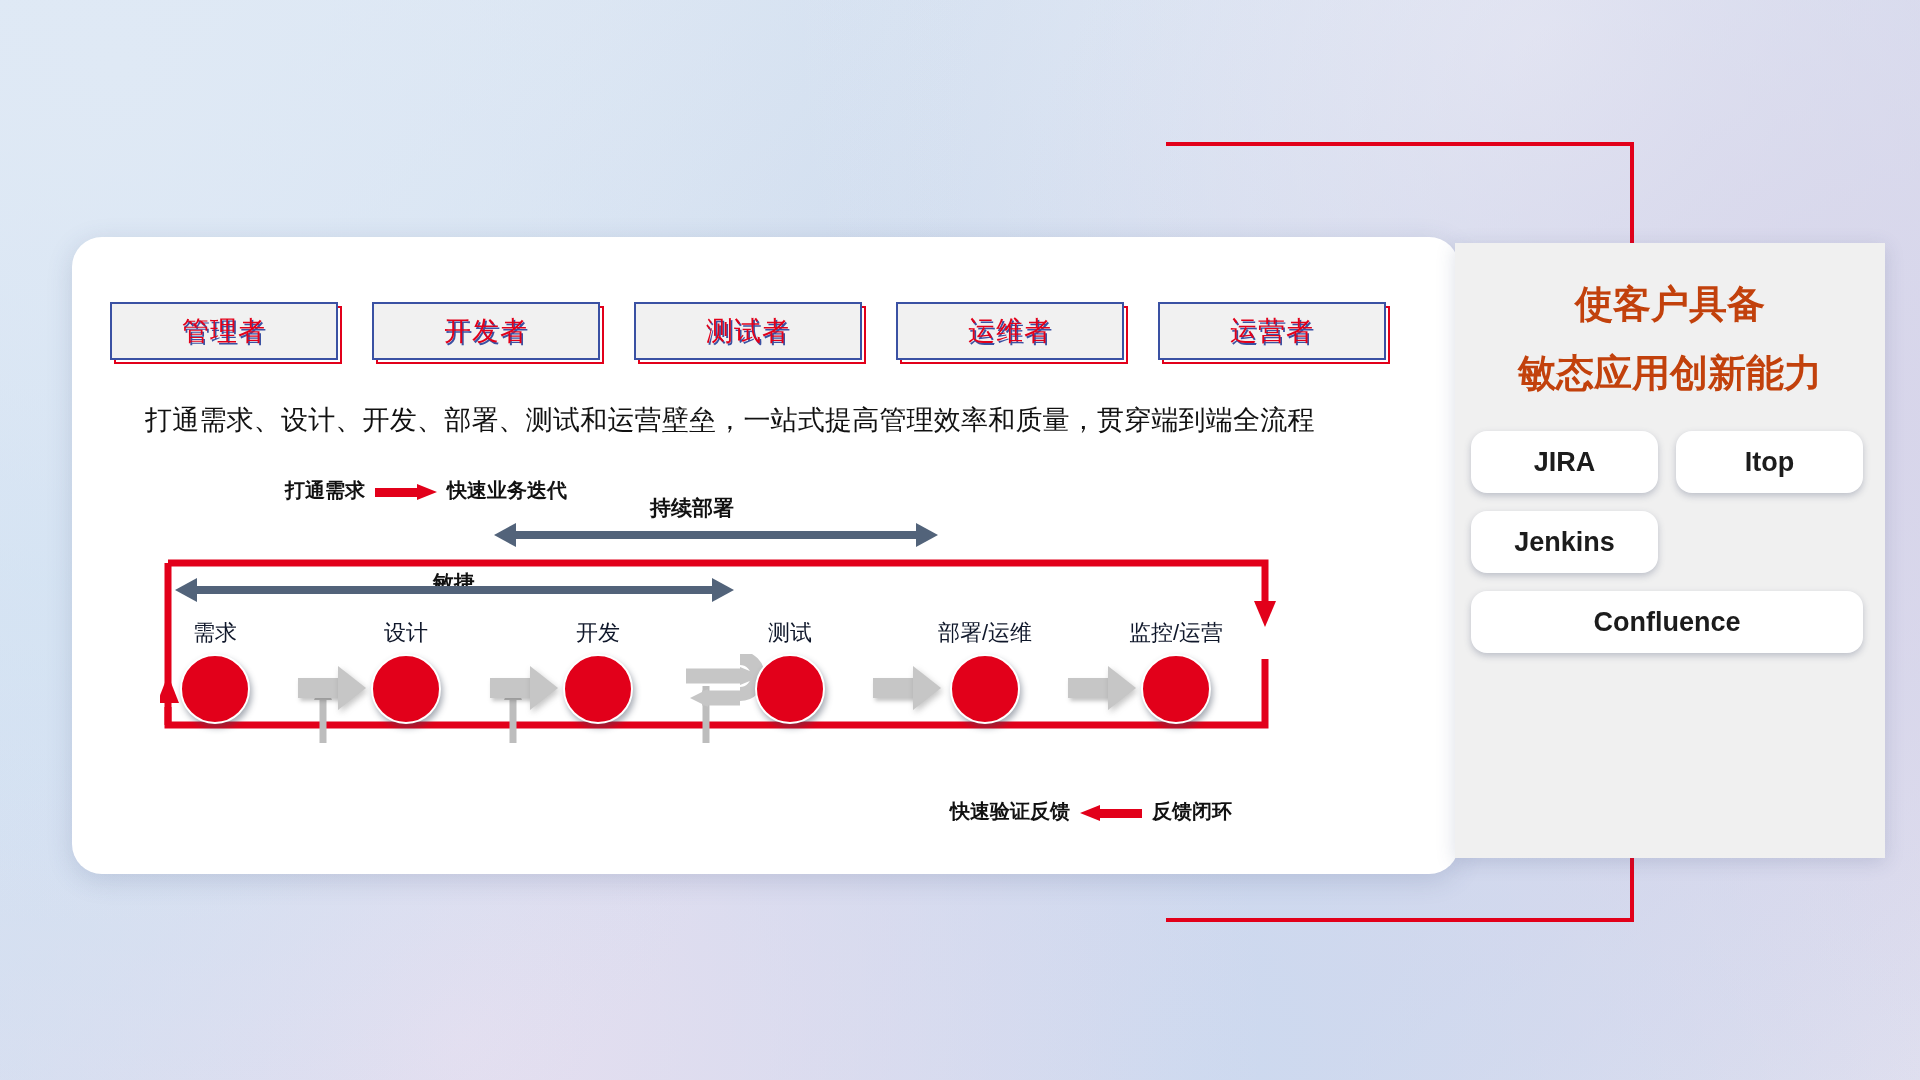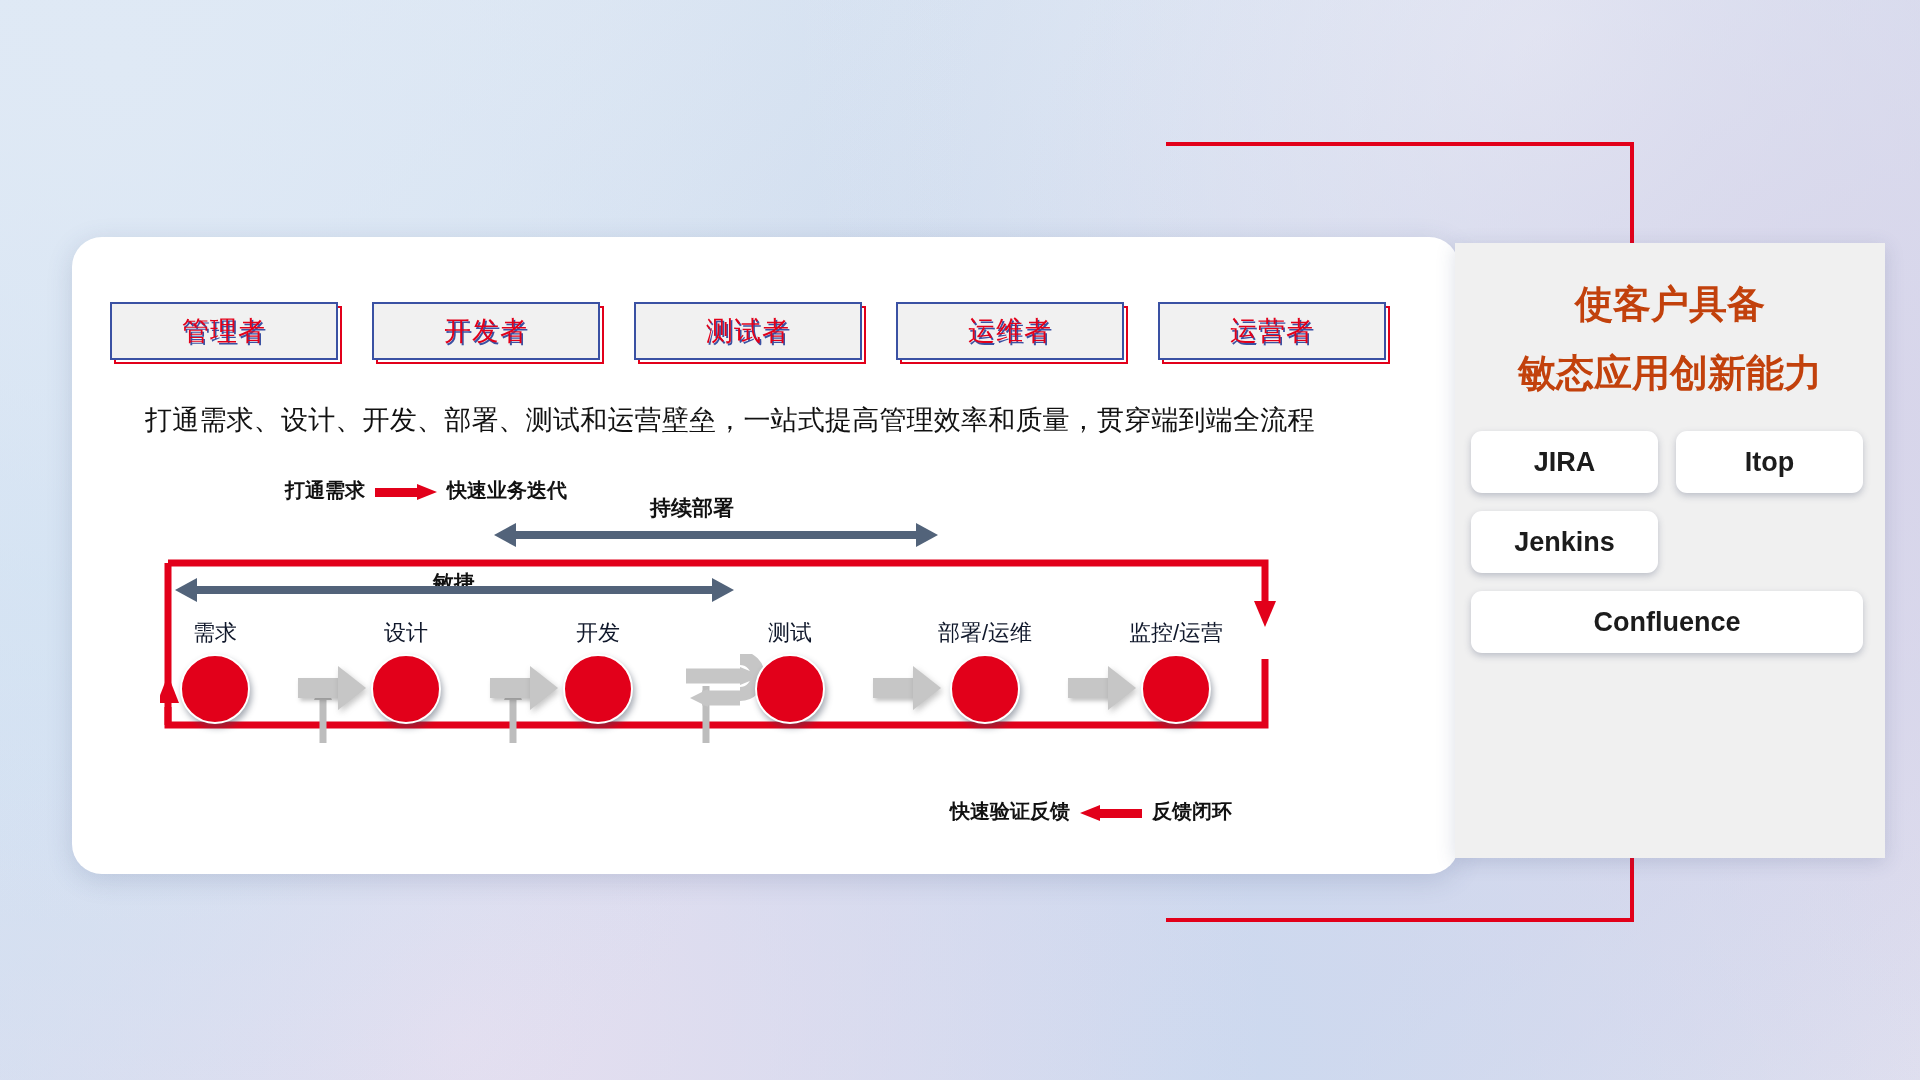--- a/index.html
+++ b/index.html
@@ -77,21 +77,21 @@
           border-top:22px solid transparent;border-bottom:22px solid transparent;border-left:28px solid #c6c6c6;
           filter:drop-shadow(2px 3px 3px rgba(90,90,90,.35));}
 
   
   .panel{position:absolute;left:1455px;top:243px;width:430px;height:615px;background:#f0f0f0;
          box-shadow:0 4px 18px rgba(60,80,120,.18);}
   .panel-title{margin-top:34px;text-align:center;color:#c2410c;font-weight:bold;line-height:1.45;}
   .panel-title .l1{font-size:38px;display:block;}
   .panel-title .l2{font-size:38px;display:block;margin-top:14px;}
   .chips{margin:30px 16px 0 16px;display:flex;flex-wrap:wrap;gap:18px;}
-  .chip{background:#fff;border-radius:11px;height:62px;display:flex;align-items:center;
+  .chip{background:#fff;border-radius:16px;height:62px;display:flex;align-items:center;
         justify-content:center;font-size:27px;font-weight:bold;color:#1c1c1c;
         box-shadow:0 3px 7px rgba(70,80,110,.30);}
   .chip.half{width:187px;}
   .chip.full{width:392px;}
 </style>
 </head>
 <body>
 
 <div class="stage">
 

